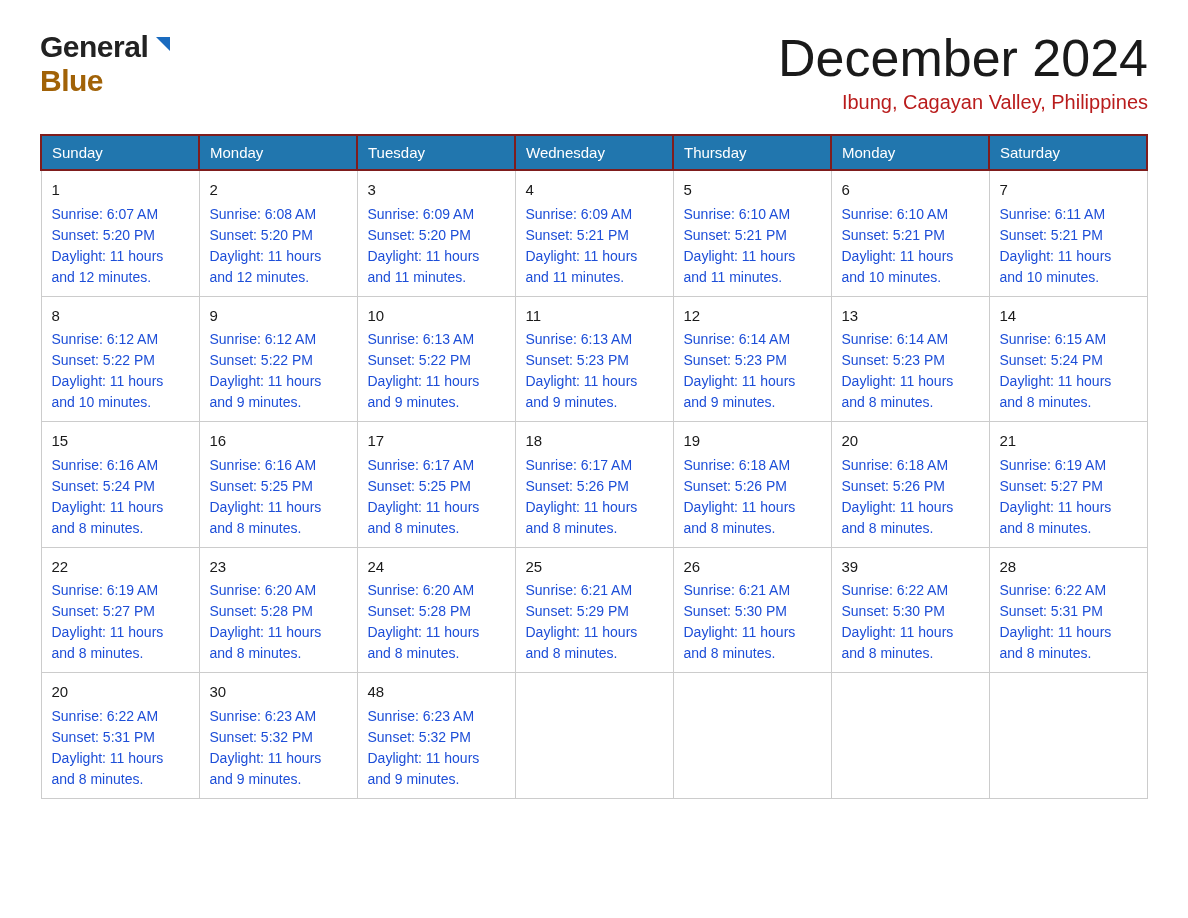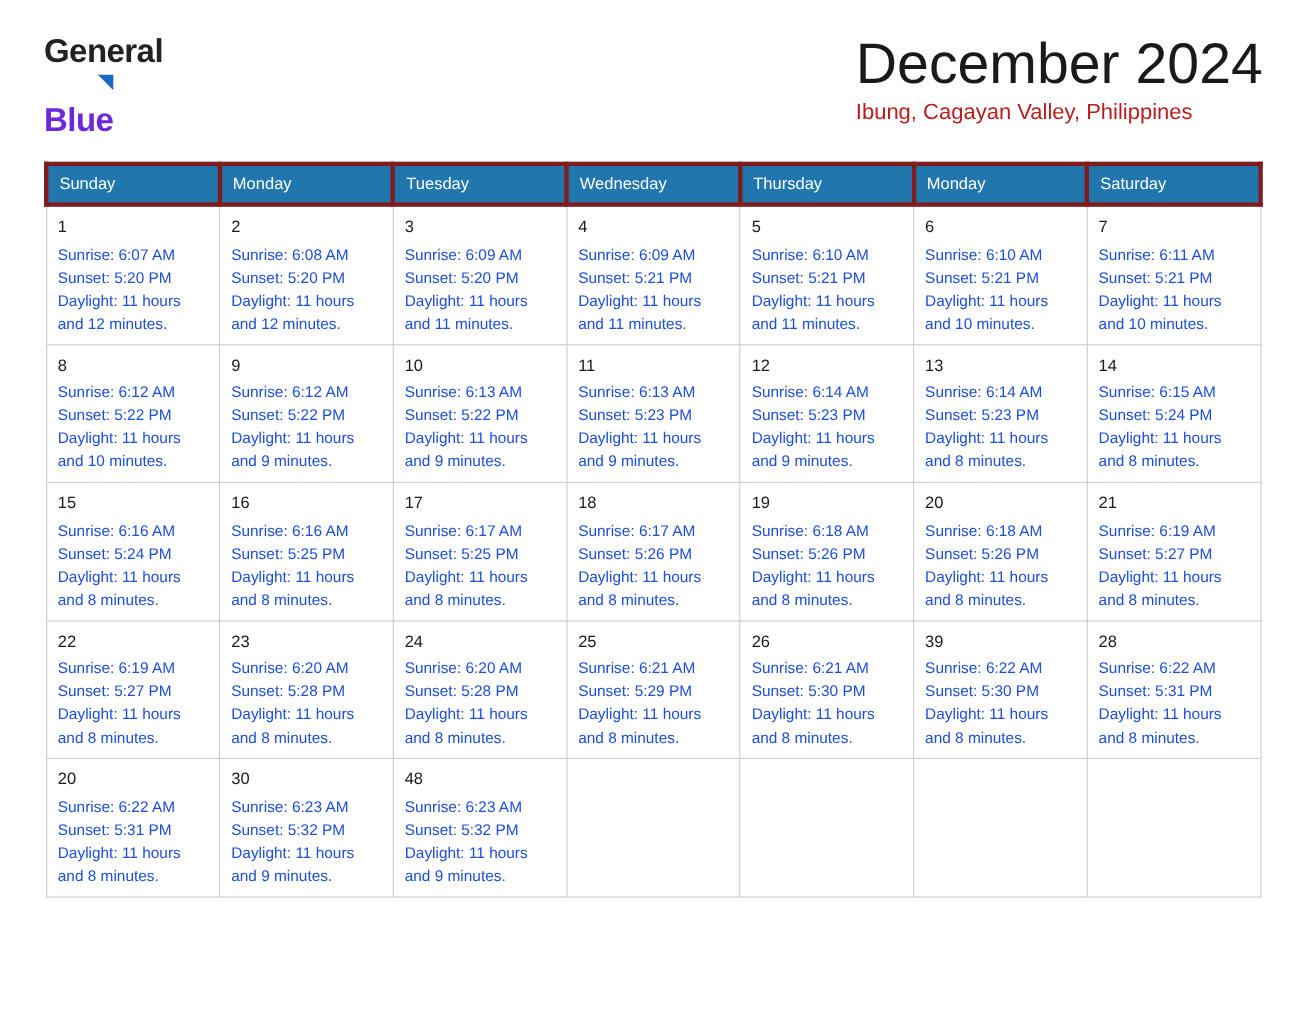--- a/index.html
+++ b/index.html
@@ -14,20 +14,21 @@
       justify-content: space-between;
       align-items: flex-start;
       margin-bottom: 20px;
     }
     .logo {
       display: flex;
       flex-direction: column;
       align-items: flex-start;
     }
     .title-area {
+      text-align: right;
     }
     .month-title {
       font-size: 52px;
       font-weight: normal;
       color: #1a1a1a;
       line-height: 1.1;
     }
     .location-title {
       font-size: 20px;
       color: #b91c1c;
@@ -38,21 +39,21 @@
       border-collapse: collapse;
       table-layout: fixed;
     }
     thead th {
       background-color: #2176ae;
       color: #fff;
       font-size: 15px;
       font-weight: normal;
       padding: 8px 10px;
       text-align: left;
-      border: 4px solid #7f1d1d;
+      border: 2px solid #7f1d1d;
       margin-top: 47px;
     }
     tbody td {
       vertical-align: top;
       padding: 8px 10px;
       border: 1px solid #ccc;
       font-size: 13px;
       line-height: 1.5;
       height: 100px;
       background: #fff;
@@ -72,37 +73,36 @@
     tbody tr:first-child td {
       border-top: 2px solid #2176ae;
     }
     tbody tr td:first-child {
       border-left: 1px solid #ccc;
     }
     .logo-row {
       display: flex;
       align-items: center;
       gap: 0;
-      flex-direction: column;
     }
     .logo-text-general {
       font-size: 30px;
       font-weight: bold;
       color: #222;
       letter-spacing: -0.5px;
     }
     .logo-arrow {
       display: inline-block;
       margin-left: 4px;
       margin-bottom: 2px;
     }
     .logo-text-blue {
       font-size: 30px;
       font-weight: bold;
-      color: #6d28d9;
+      color: #a16207;
       letter-spacing: -0.5px;
     }
   </style>
 </head>
 <body>
 
 <div class="header">
   <div class="logo">
     <div class="logo-row">
       <span class="logo-text-general">General</span>

